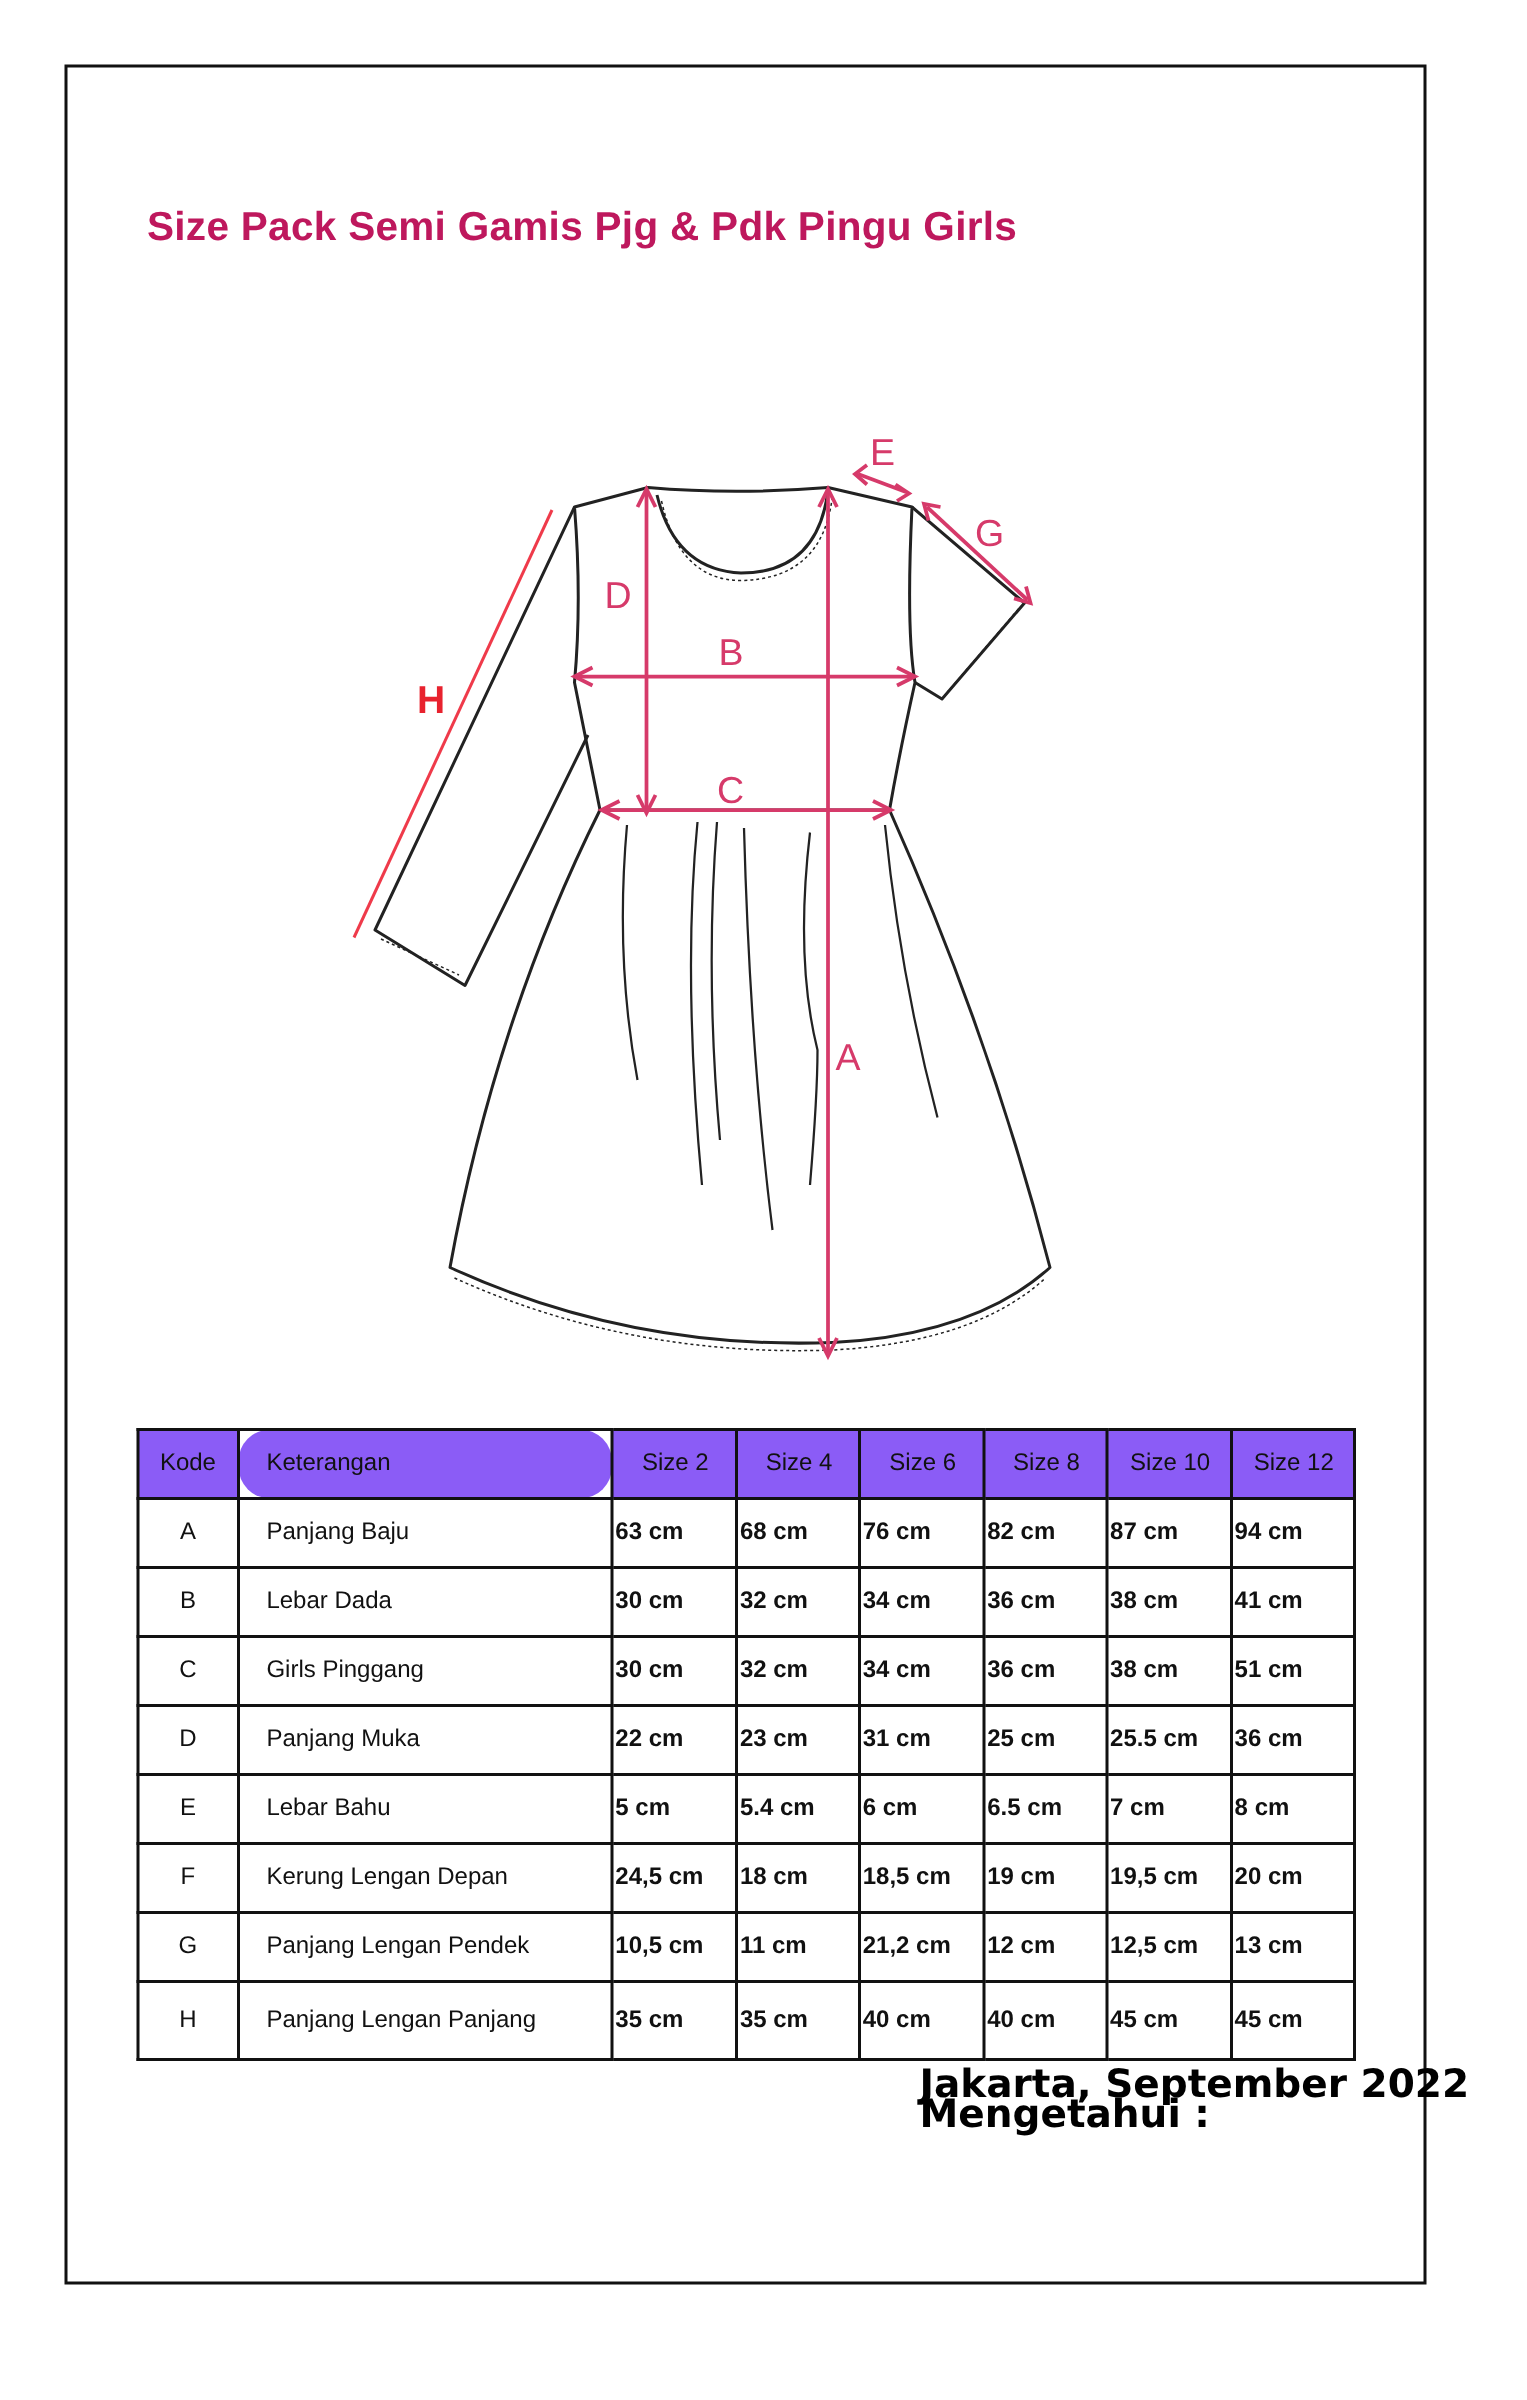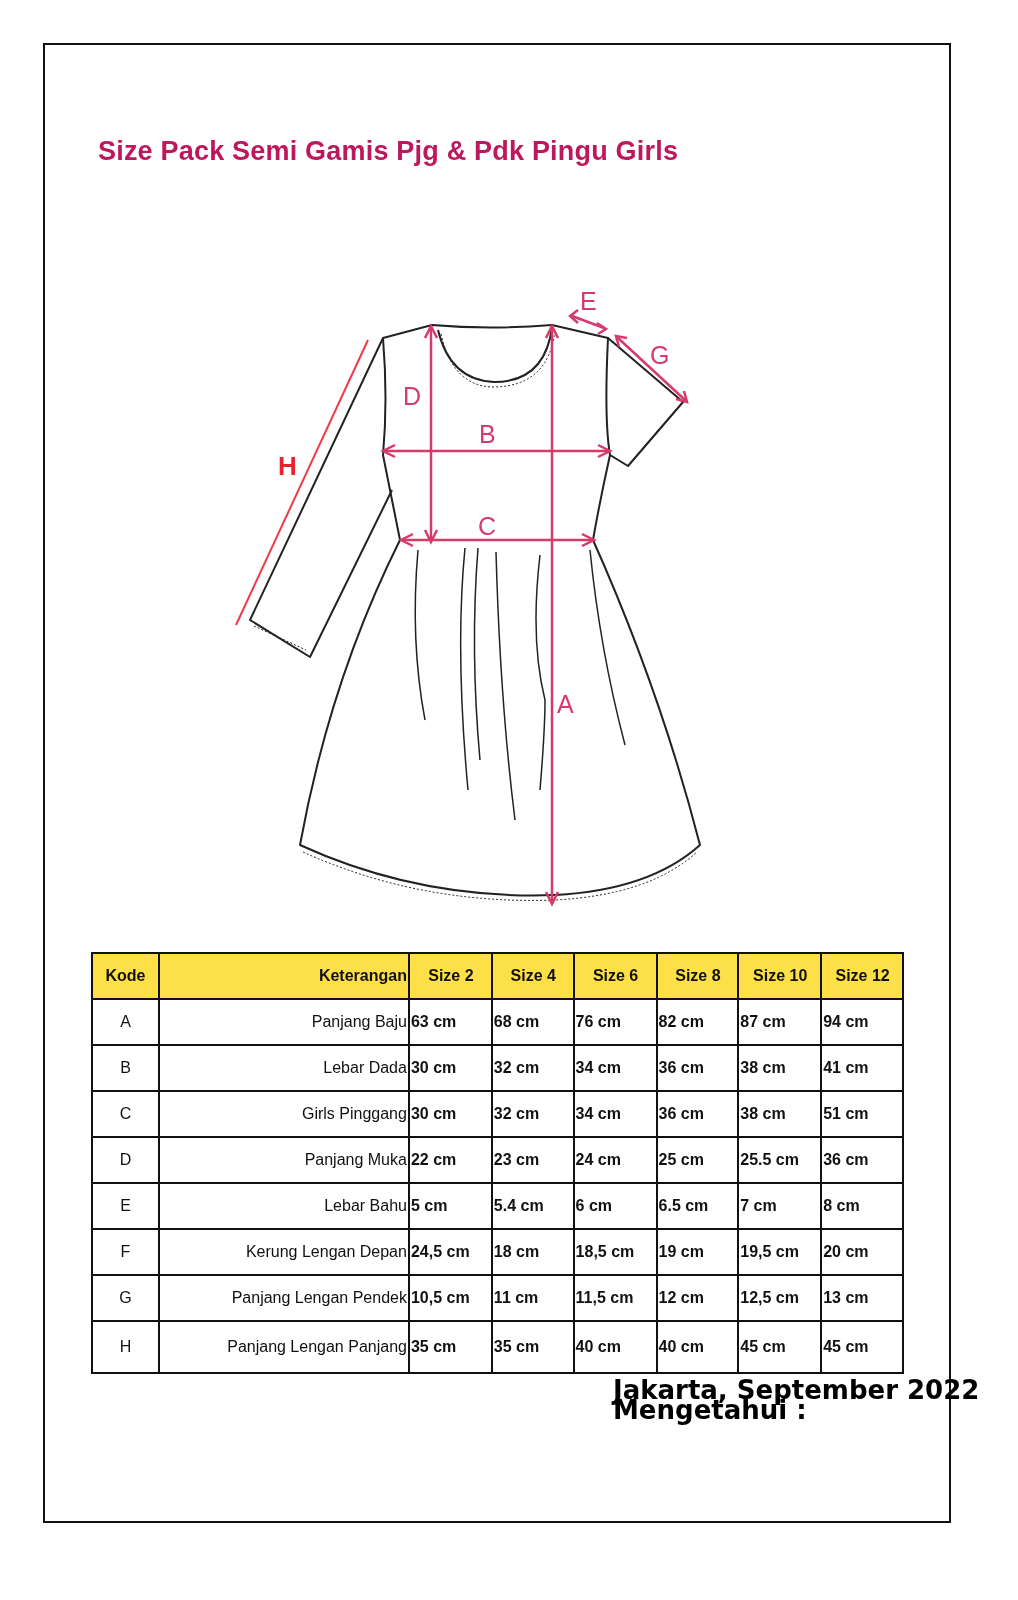--- a/index.html
+++ b/index.html
@@ -2,24 +2,24 @@
 <html><head>
 <meta charset="utf-8">
 <style>
   html, body { margin:0; padding:0; background:#ffffff; }
   body { width:1018px; height:1600px; position:relative; overflow:hidden; font-family:"Liberation Sans", sans-serif; }
   .frame { position:absolute; left:43px; top:43px; width:908px; height:1480px; border:2px solid #111; box-sizing:border-box; }
   .title { position:absolute; left:98px; top:136px; font-size:27px; font-weight:bold; color:#be185d; letter-spacing:0.2px; white-space:nowrap; }
   .diagram { position:absolute; left:0; top:0; width:1018px; height:950px; }
   table.sizes { position:absolute; left:91px; top:952px; width:813px; border-collapse:collapse; font-size:16px; color:#111; }
   table.sizes th, table.sizes td { border:2px solid #111; }
-  table.sizes th { background:#fde047; height:42px; font-weight:bold; }
+  table.sizes th { background:#8b5cf6; height:42px; font-weight:normal; }
   table.sizes td { height:42px; }
   .c-kode { width:67px; text-align:center; }
-  .c-ket { width:254px; text-align:right; padding-left:18px; }
+  .c-ket { width:254px; text-align:left; padding-left:18px;border-radius:21px; }
   .c-sz { width:78px; padding-right:9px; font-weight:bold; }
   th.c-sz { text-align:center; padding-right:0;margin-top:48px; }
   tr.tall td { height:48px; }
   .sign { position:absolute; left:613px; top:1380px; font-family:"DejaVu Sans", sans-serif; font-weight:bold; font-size:26px; line-height:20px; color:#000; }
 </style>
 </head>
 <body>
 
 <div class="frame"></div>
 
@@ -129,21 +129,21 @@
       <td class="c-sz">34 cm</td>
       <td class="c-sz">36 cm</td>
       <td class="c-sz">38 cm</td>
       <td class="c-sz">51 cm</td>
     </tr>
     <tr>
       <td class="c-kode">D</td>
       <td class="c-ket">Panjang Muka</td>
       <td class="c-sz">22 cm</td>
       <td class="c-sz">23 cm</td>
-      <td class="c-sz">24 cm</td>
+      <td class="c-sz">31 cm</td>
       <td class="c-sz">25 cm</td>
       <td class="c-sz">25.5 cm</td>
       <td class="c-sz">36 cm</td>
     </tr>
     <tr>
       <td class="c-kode">E</td>
       <td class="c-ket">Lebar Bahu</td>
       <td class="c-sz">5 cm</td>
       <td class="c-sz">5.4 cm</td>
       <td class="c-sz">6 cm</td>
@@ -159,21 +159,21 @@
       <td class="c-sz">18,5 cm</td>
       <td class="c-sz">19 cm</td>
       <td class="c-sz">19,5 cm</td>
       <td class="c-sz">20 cm</td>
     </tr>
     <tr>
       <td class="c-kode">G</td>
       <td class="c-ket">Panjang Lengan Pendek</td>
       <td class="c-sz">10,5 cm</td>
       <td class="c-sz">11 cm</td>
-      <td class="c-sz">11,5 cm</td>
+      <td class="c-sz">21,2 cm</td>
       <td class="c-sz">12 cm</td>
       <td class="c-sz">12,5 cm</td>
       <td class="c-sz">13 cm</td>
     </tr>
     <tr class="tall">
       <td class="c-kode">H</td>
       <td class="c-ket">Panjang Lengan Panjang</td>
       <td class="c-sz">35 cm</td>
       <td class="c-sz">35 cm</td>
       <td class="c-sz">40 cm</td>

